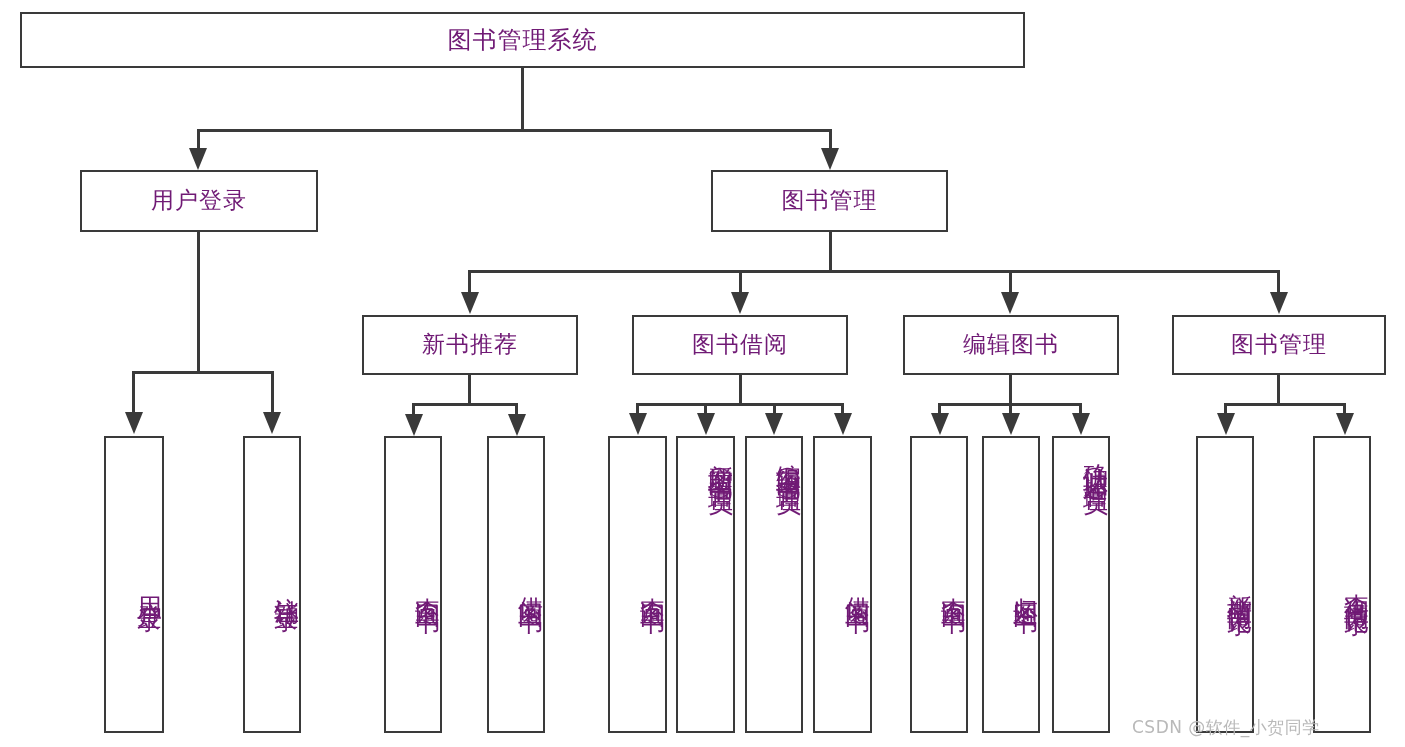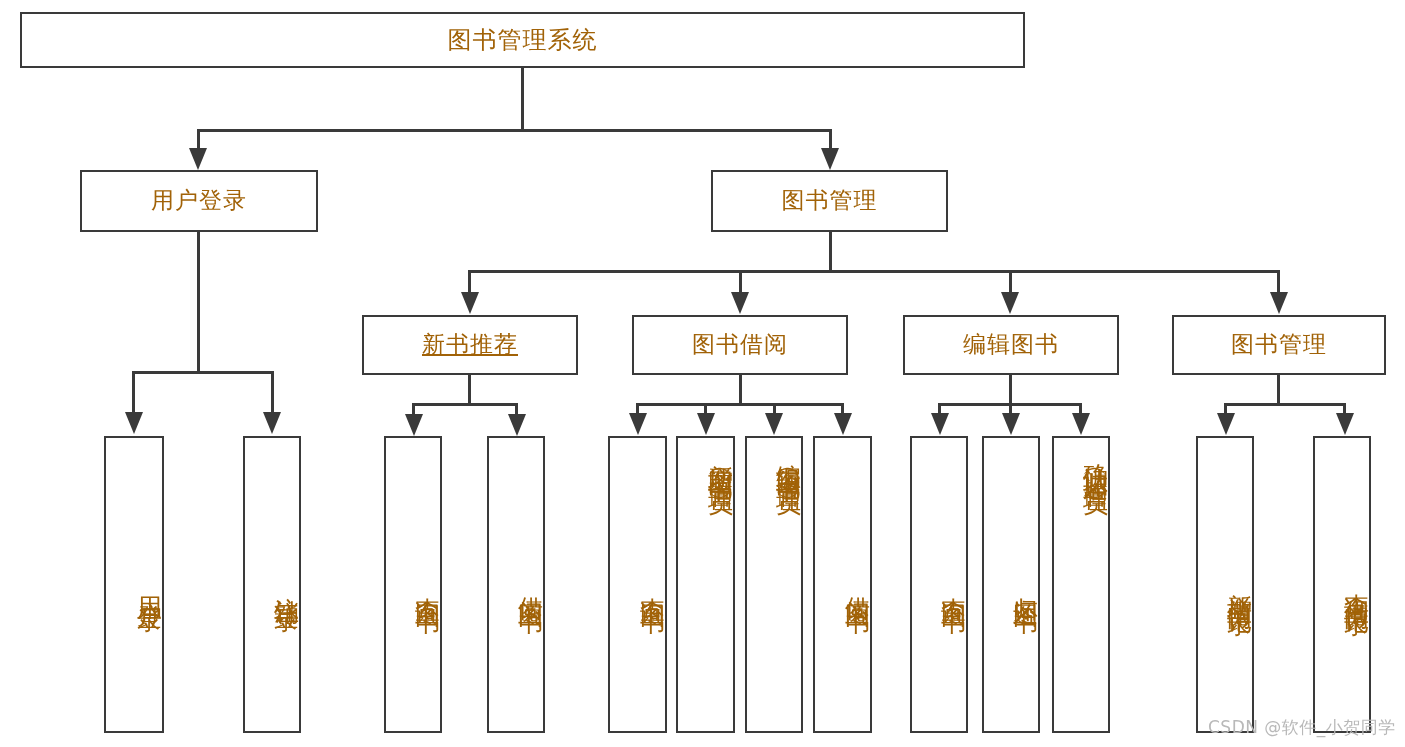--- a/index.html
+++ b/index.html
@@ -20,21 +20,21 @@
   }
   
   .node {
     position: absolute;
     box-sizing: border-box;
     border: 2.5px solid #3a3a3a;
     background: #ffffff;
     display: flex;
     align-items: center;
     justify-content: center;
-    color: #a16207;
+    color: #701a75;
   }
   .node.horiz {
     font-size: 23px;
     letter-spacing: 1px;
     line-height: 1.1;
     white-space: nowrap;
   }
   .node.root {
     font-size: 24px;
   }
@@ -159,21 +159,21 @@
     <span>图书管理系统</span>
   </div>
 
   <div class="node horiz" style="left:80px; top:170px; width:238px; height:62px;">
     <span>用户登录</span>
   </div>
   <div class="node horiz" style="left:711px; top:170px; width:237px; height:62px;">
     <span>图书管理</span>
   </div>
 
-  <div class="node horiz" style="left:362px; top:315px; width:216px; height:60px;text-decoration:underline;">
+  <div class="node horiz" style="left:362px; top:315px; width:216px; height:60px;">
     <span>新书推荐</span>
   </div>
   <div class="node horiz" style="left:632px; top:315px; width:216px; height:60px;font-family:Liberation Serif, serif;">
     <span>图书借阅</span>
   </div>
   <div class="node horiz" style="left:903px; top:315px; width:216px; height:60px;">
     <span>编辑图书</span>
   </div>
   <div class="node horiz" style="left:1172px; top:315px; width:214px; height:60px;">
     <span>图书管理</span>
@@ -216,15 +216,15 @@
     <span>确认归还（管理员）</span>
   </div>
 
   <div class="node vert mid" style="left:1196px; top:436px; width:58px; height:297px;">
     <span>新增借阅记录</span>
   </div>
   <div class="node vert mid" style="left:1313px; top:436px; width:58px; height:297px;">
     <span>查询借阅记录</span>
   </div>
 
-  <div id="watermark" style="left:1208px; top:716px;">CSDN @软件_小贺同学</div>
+  <div id="watermark" style="left:1132px; top:716px;">CSDN @软件_小贺同学</div>
 
 </div>
 
 </body></html>

